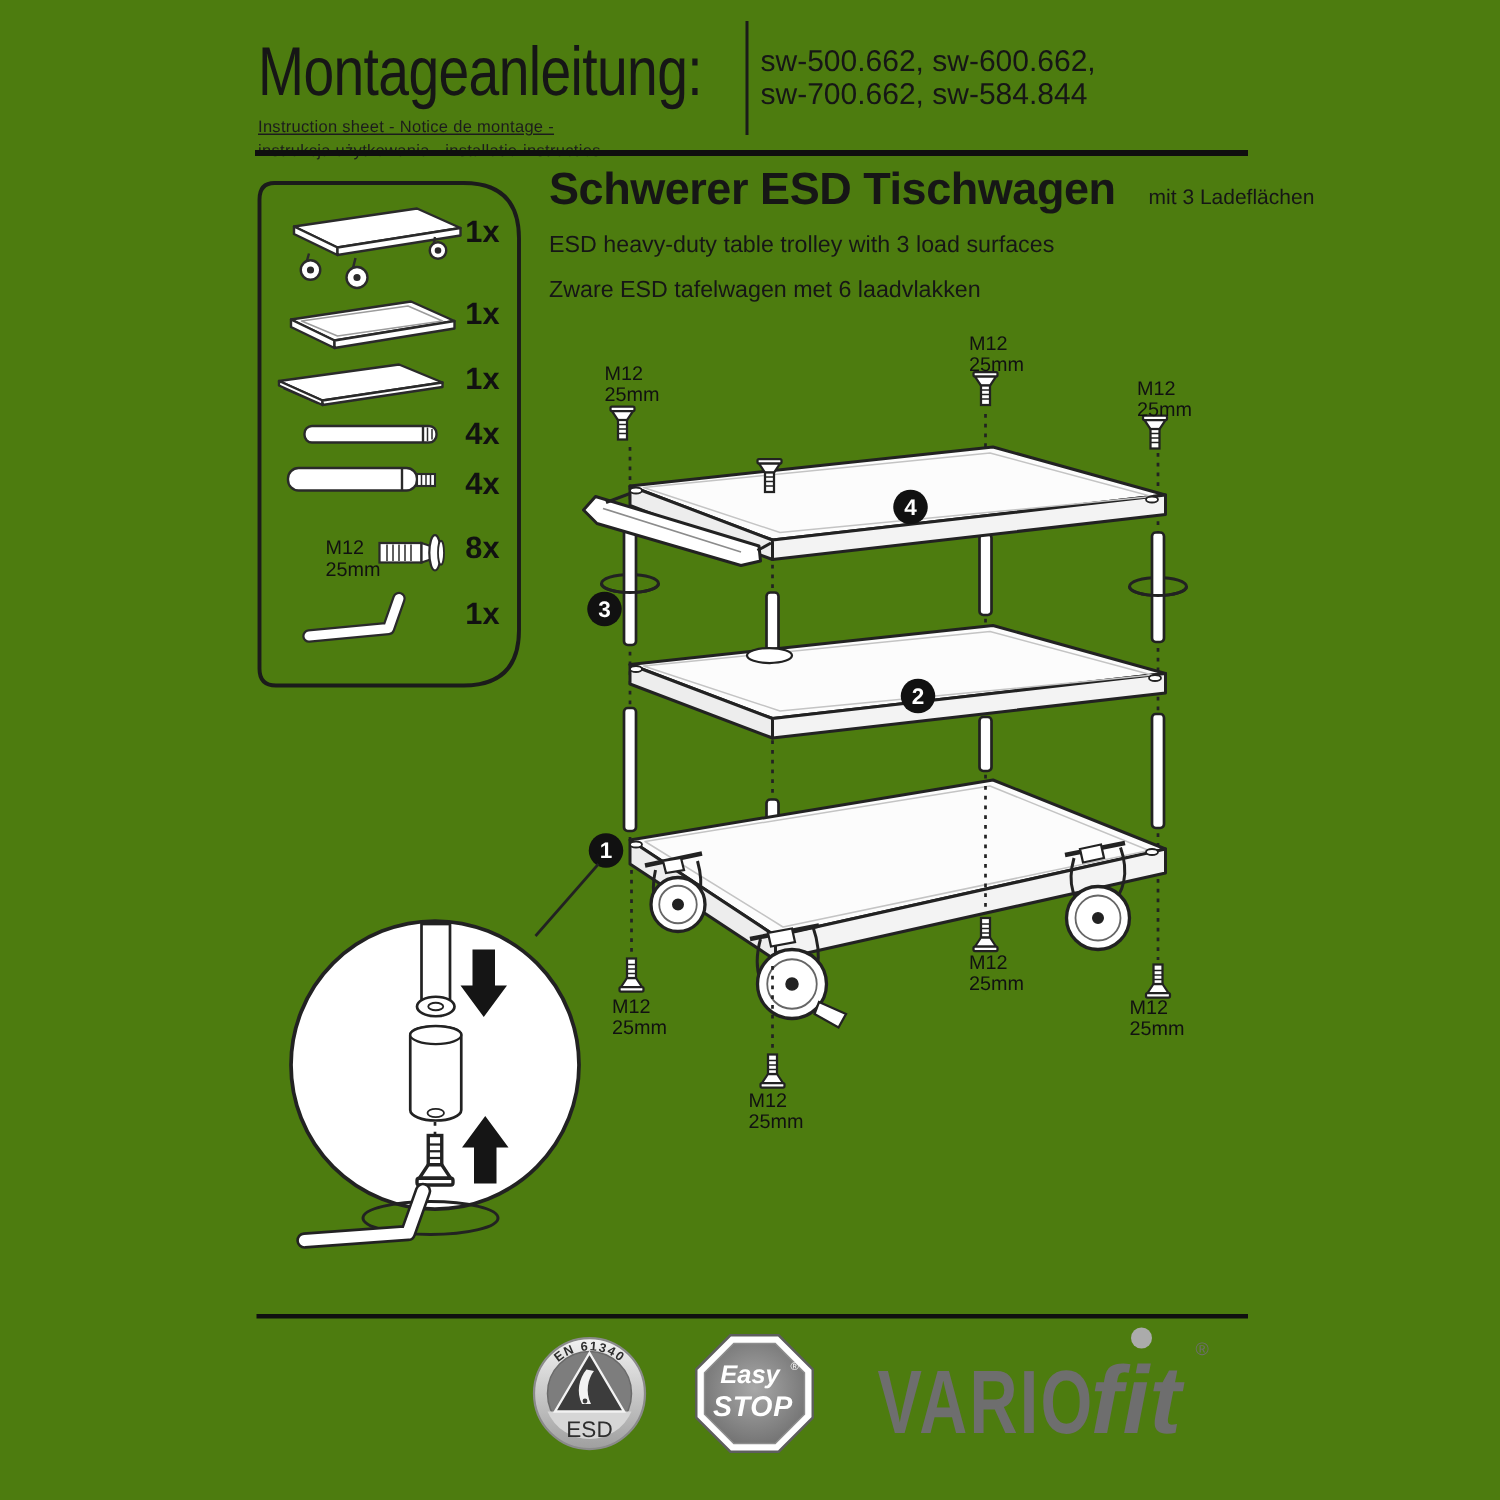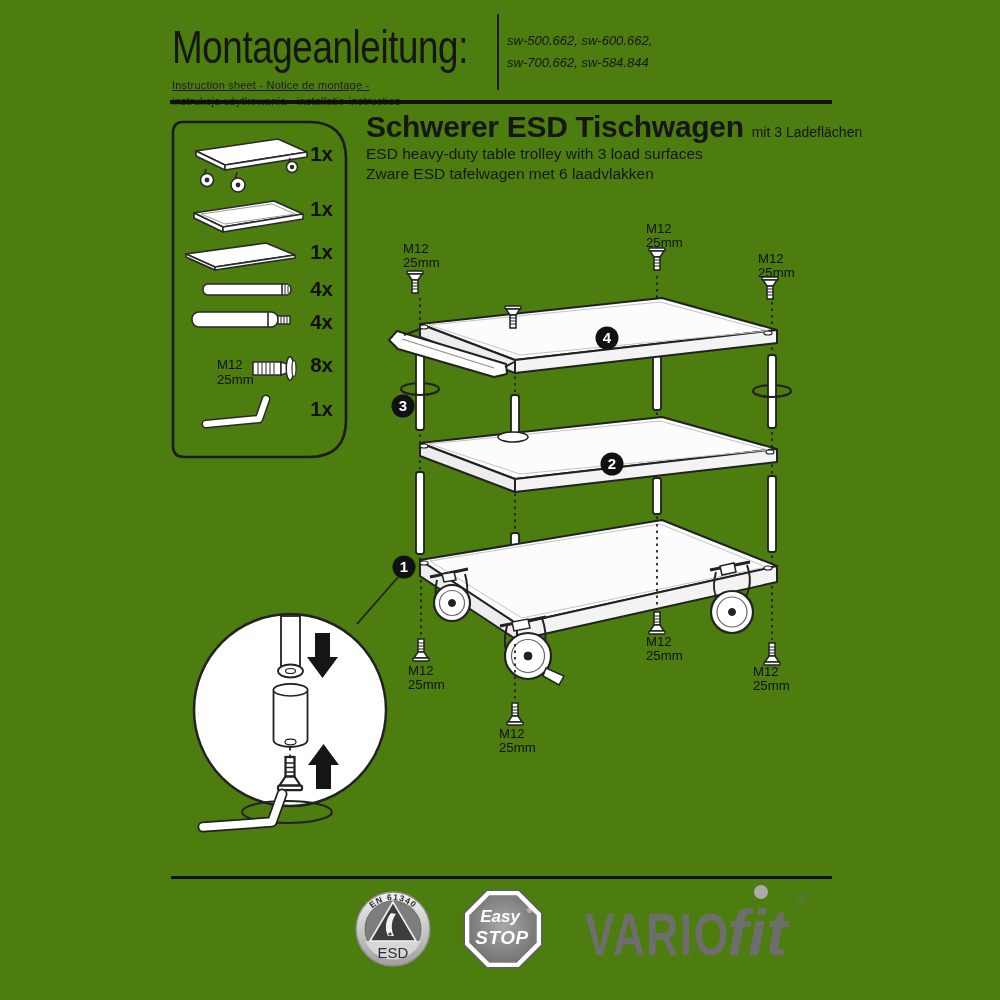--- a/index.html
+++ b/index.html
@@ -5,27 +5,27 @@
   html,body{margin:0;padding:0;background:#e8e8e8;}
   .page{position:relative;width:1000px;height:1000px;background:#4d7c0f;margin:0 auto;
         font-family:"Liberation Sans",sans-serif;color:#111;overflow:hidden;}
   .abs{position:absolute;}
   .mont-title{left:172px;top:20px;font-size:46px;letter-spacing:-0.5px;white-space:nowrap;
               transform:scaleX(0.80);transform-origin:left top;color:#161616;}
   .hdr-sub{left:172px;font-size:11px;color:#1c1c1c;letter-spacing:0.2px;white-space:nowrap;}
   .hdr-sub1{top:79px;text-decoration:underline;}
   .hdr-sub2{top:95px;}
   .hdr-divider{left:497px;top:14px;width:2px;height:76px;background:#1a1a1a;}
-  .hdr-codes{left:507px;top:30px;font-size:13px;line-height:22px;color:#161616;white-space:nowrap;font-style:italic;}
+  .hdr-codes{left:507px;top:30px;font-size:20px;line-height:22px;color:#161616;white-space:nowrap;}
   .hdr-rule{left:170px;top:100px;width:662px;height:4px;background:#0f0f0f;}
   .prod-block{left:366px;top:110px;width:480px;}
   .prod-line1{white-space:nowrap;}
   .prod-main{font-size:30px;color:#161616;letter-spacing:-0.3px;font-weight:bold;}
-  .prod-suffix{font-size:14px;color:#161616;margin-left:8px;}
-  .prod-sub{font-size:15.5px;line-height:18.6px;color:#161616;white-space:nowrap;margin-top:1px;}
+  .prod-suffix{font-size:14px;color:#161616;margin-left:22px;}
+  .prod-sub{font-size:15.5px;line-height:18.6px;color:#161616;white-space:nowrap;margin-top:11px;}
   .prod-sub:first-of-type{margin-top:4px;}
   .ftr-rule{left:171px;top:876px;width:661px;height:2.5px;background:#101010;}
   svg text{font-family:"Liberation Sans",sans-serif;}
   .qty{font-size:20.5px;font-weight:600;fill:#111;}
   .m12{font-size:13.2px;fill:#111;font-weight:500;}
   .badge-num{font-size:15px;font-weight:bold;fill:#ffffff;text-anchor:middle;}
 </style>
 </head>
 <body>
 

